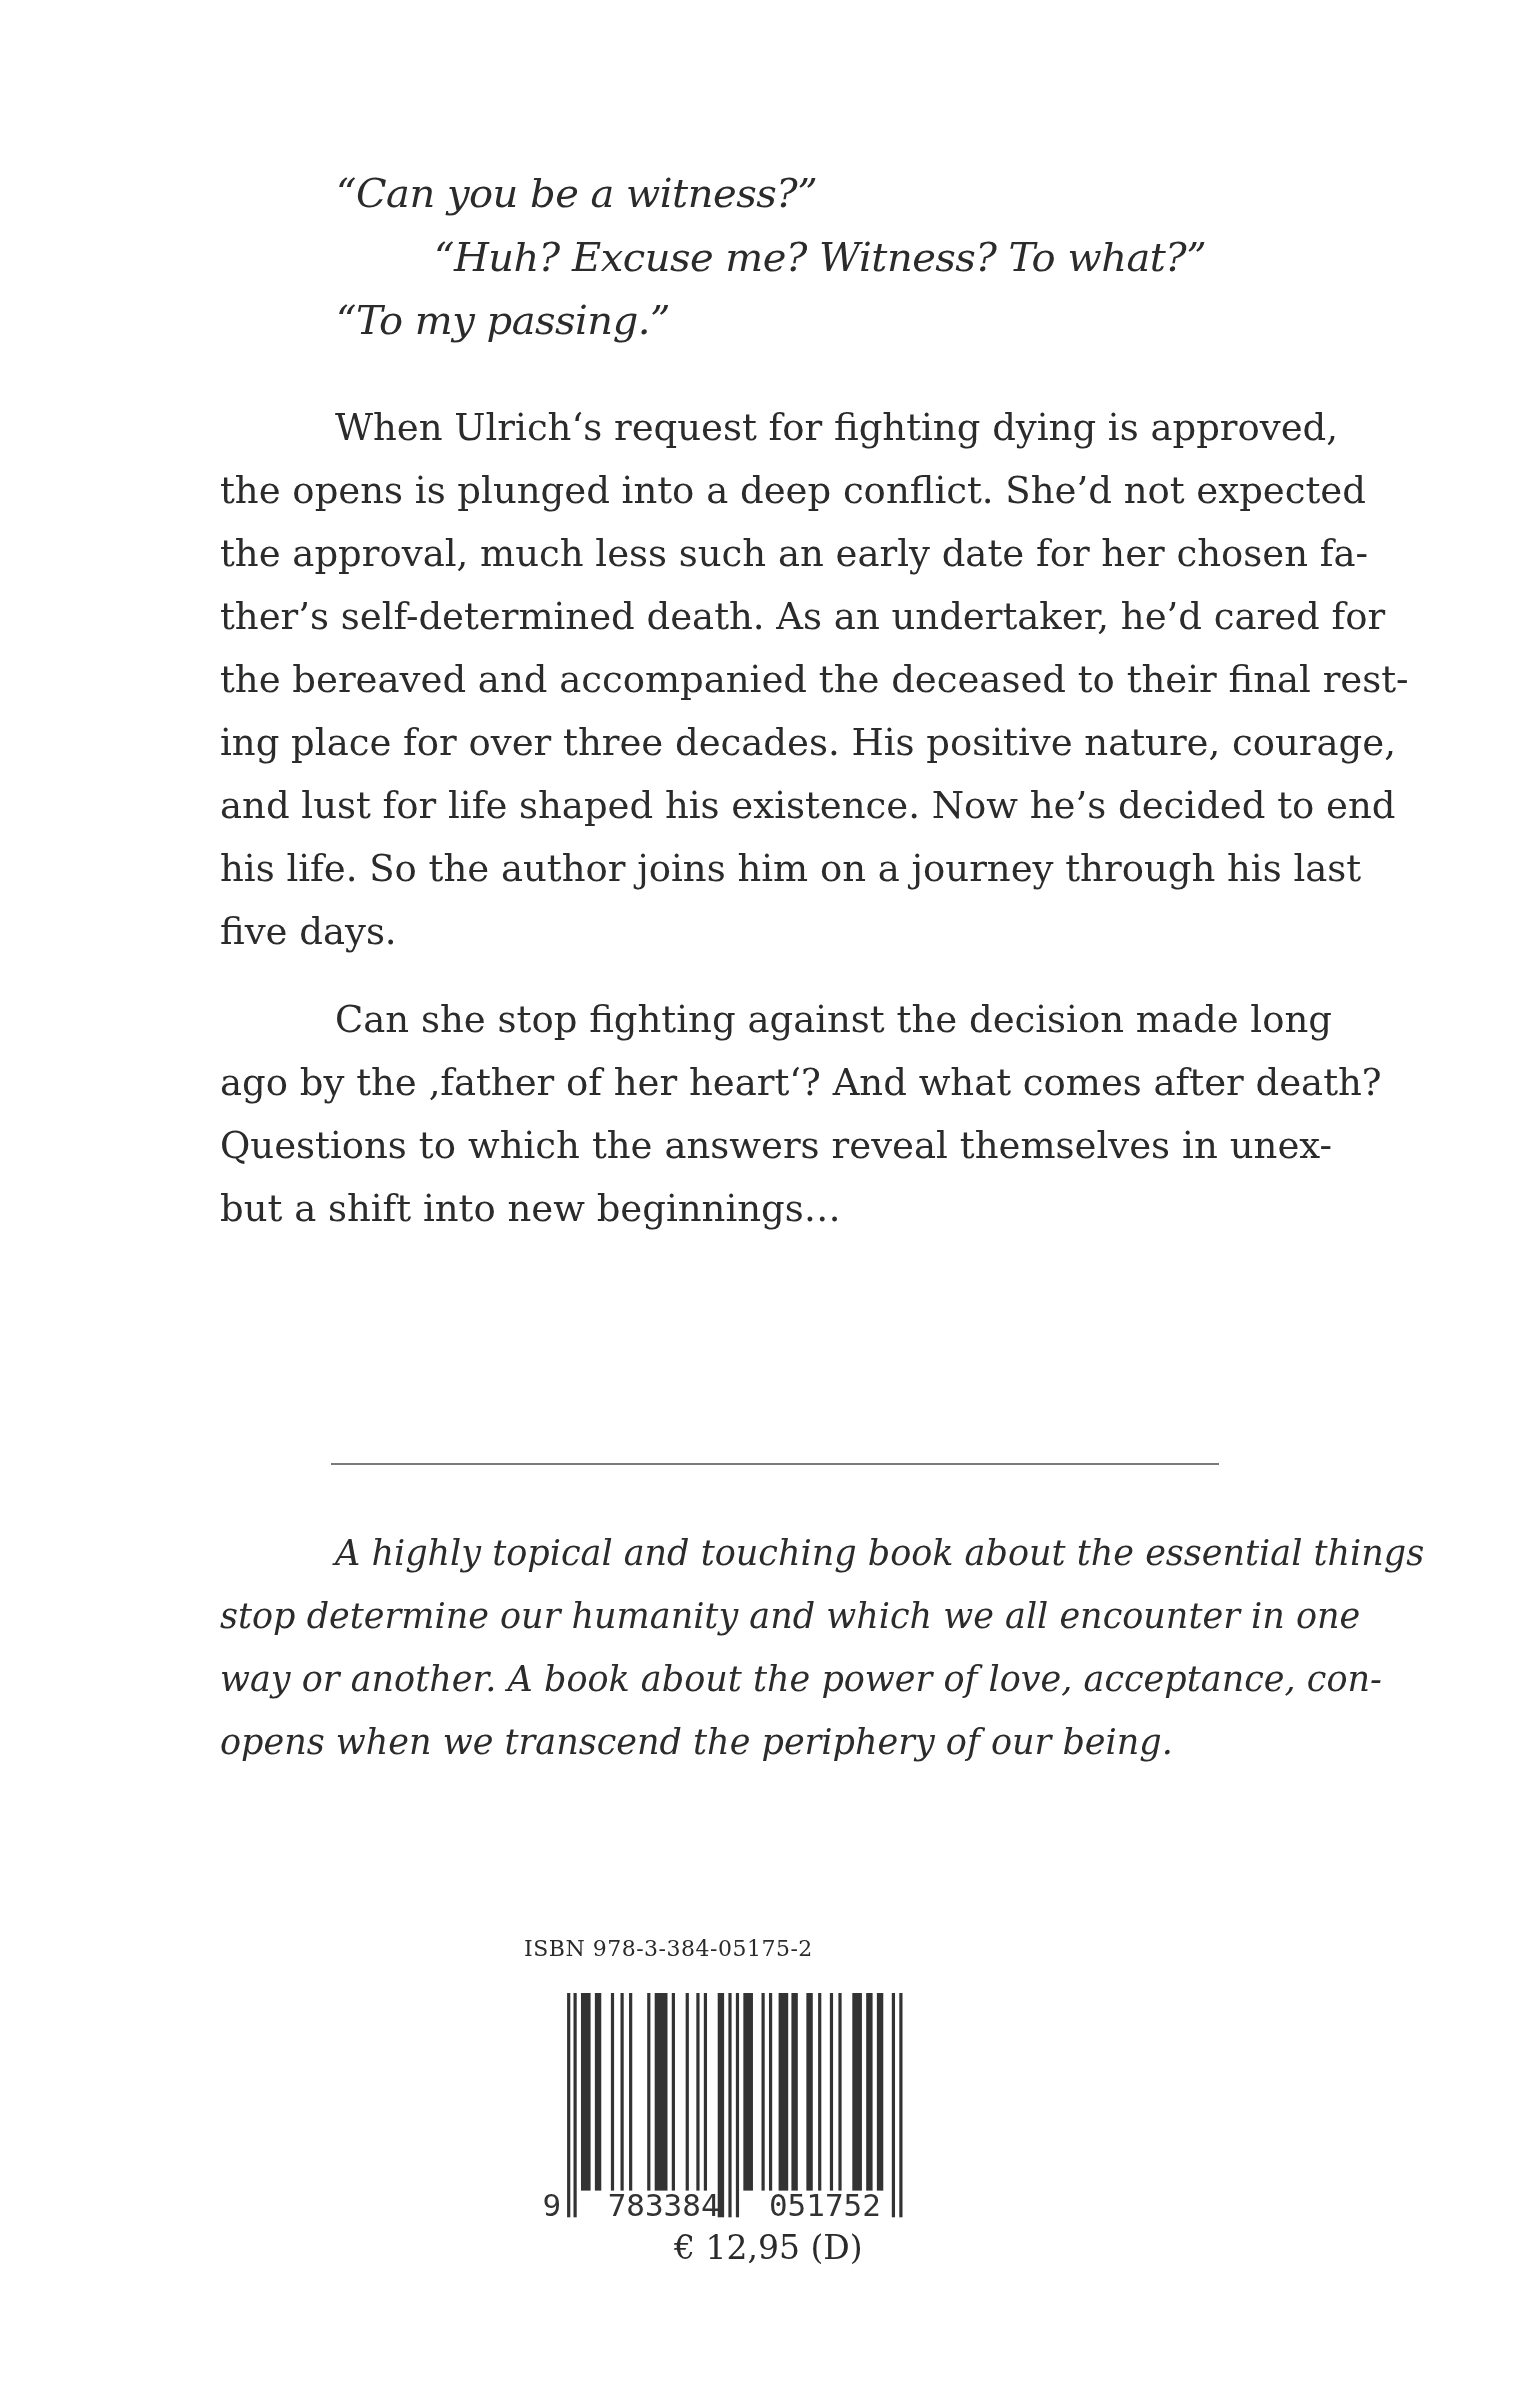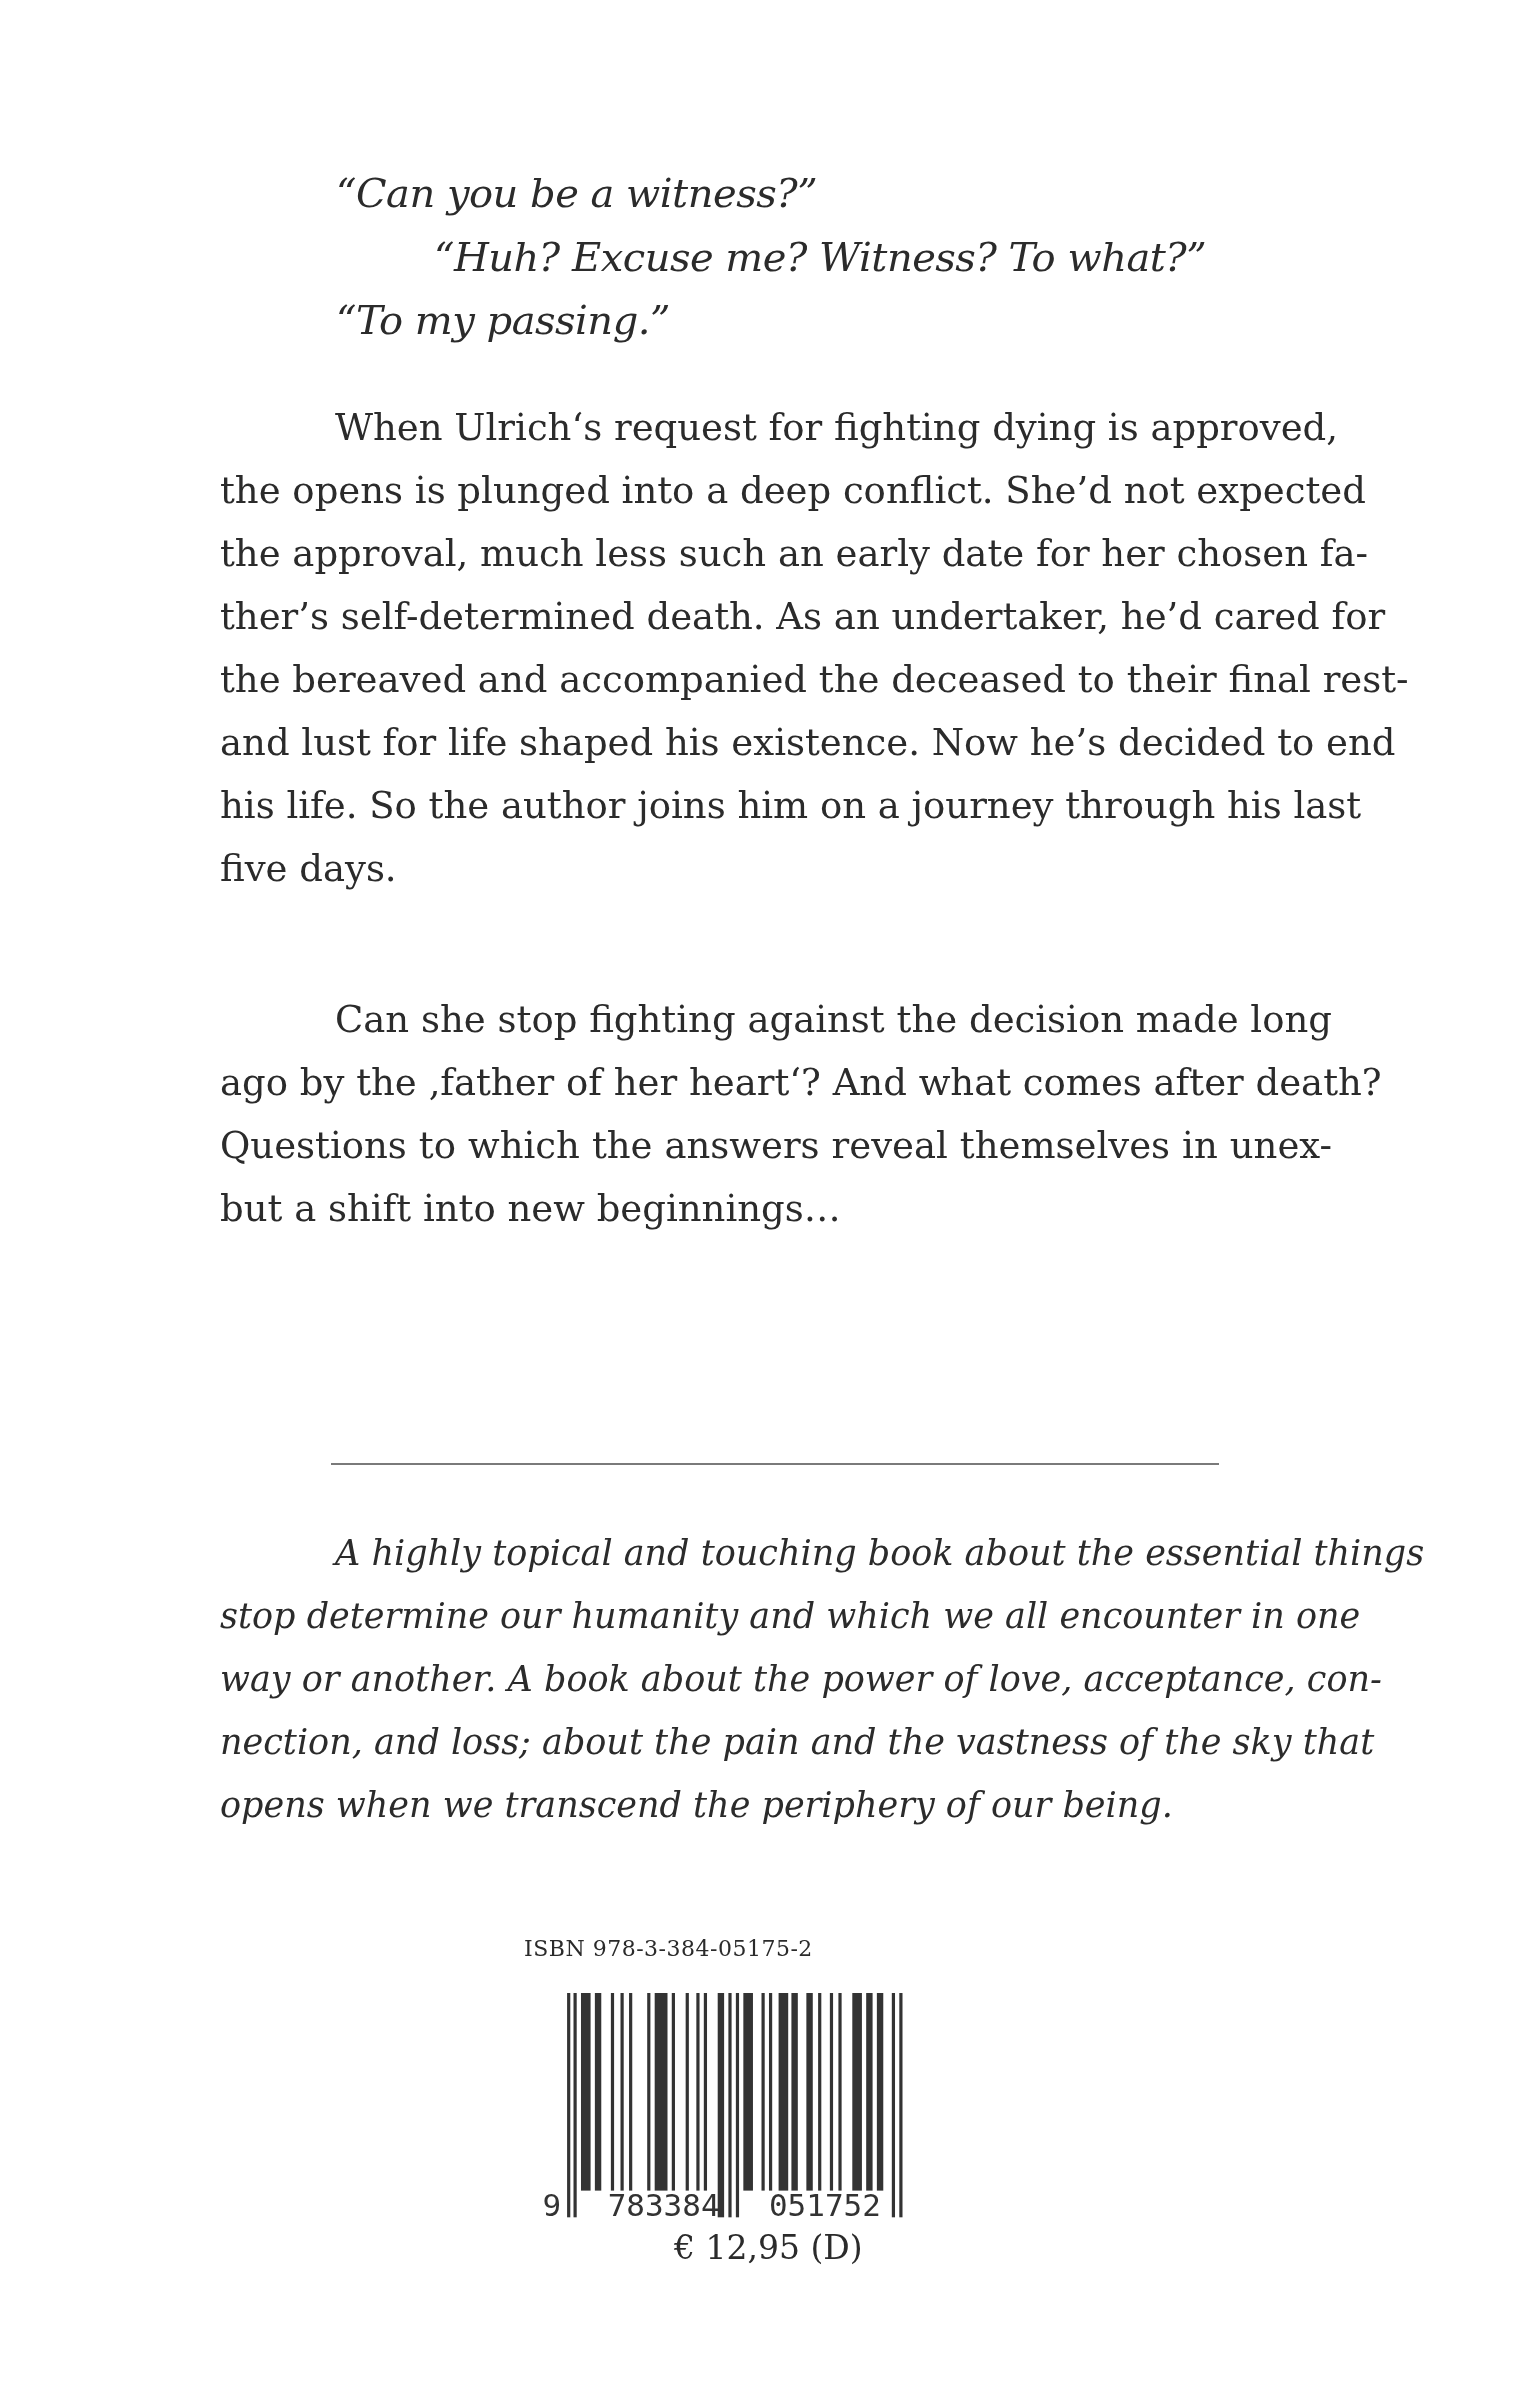--- a/index.html
+++ b/index.html
@@ -27,39 +27,39 @@
 <div class="abs quote" style="left:336px; top:170px;">“Can you be a witness?”</div>
 <div class="abs quote" style="left:434px; top:234px;">“Huh? Excuse me? Witness? To what?”</div>
 <div class="abs quote" style="left:336px; top:297px;">“To my passing.”</div>
 
 <div class="abs body-text" style="top:396px;">
   <span class="line indent">When Ulrich‘s request for fighting dying is approved,</span>
   <span class="line">the opens is plunged into a deep conflict. She’d not expected</span>
   <span class="line">the approval, much less such an early date for her chosen fa-</span>
   <span class="line">ther’s self-determined death. As an undertaker, he’d cared for</span>
   <span class="line">the bereaved and accompanied the deceased to their final rest-</span>
+  <span class="line">ing place for over three decades. His positive nature, courage,</span>
   <span class="line">and lust for life shaped his existence. Now he’s decided to end</span>
   <span class="line">his life. So the author joins him on a journey through his last</span>
   <span class="line last">five days.</span>
 </div>
 
 <div class="abs body-text" style="top:988px;">
   <span class="line indent">Can she stop fighting against the decision made long</span>
   <span class="line">ago by the ‚father of her heart‘? And what comes after death?</span>
   <span class="line">Questions to which the answers reveal themselves in unex-</span>
   <span class="line last">but a shift into new beginnings…</span>
 </div>
 
 <div class="abs divider"></div>
 
 <div class="abs italic-block" style="top:1522px;">
   <span class="line indent">A highly topical and touching book about the essential things</span>
   <span class="line">stop determine our humanity and which we all encounter in one</span>
   <span class="line">way or another. A book about the power of love, acceptance, con-</span>
-  <span class="line">nection, and loss; about the pain and the vastness of the sky that</span>
   <span class="line last">opens when we transcend the periphery of our being.</span>
 </div>
 
 <div class="abs isbn">ISBN 978-3-384-05175-2</div>
 
 <svg class="abs barcode" viewBox="0 0 760 440" xmlns="http://www.w3.org/2000/svg">
   <g fill="#333333">
 
     <rect x="60" y="0" width="6" height="420"></rect>
     <rect x="72" y="0" width="6" height="420"></rect>

